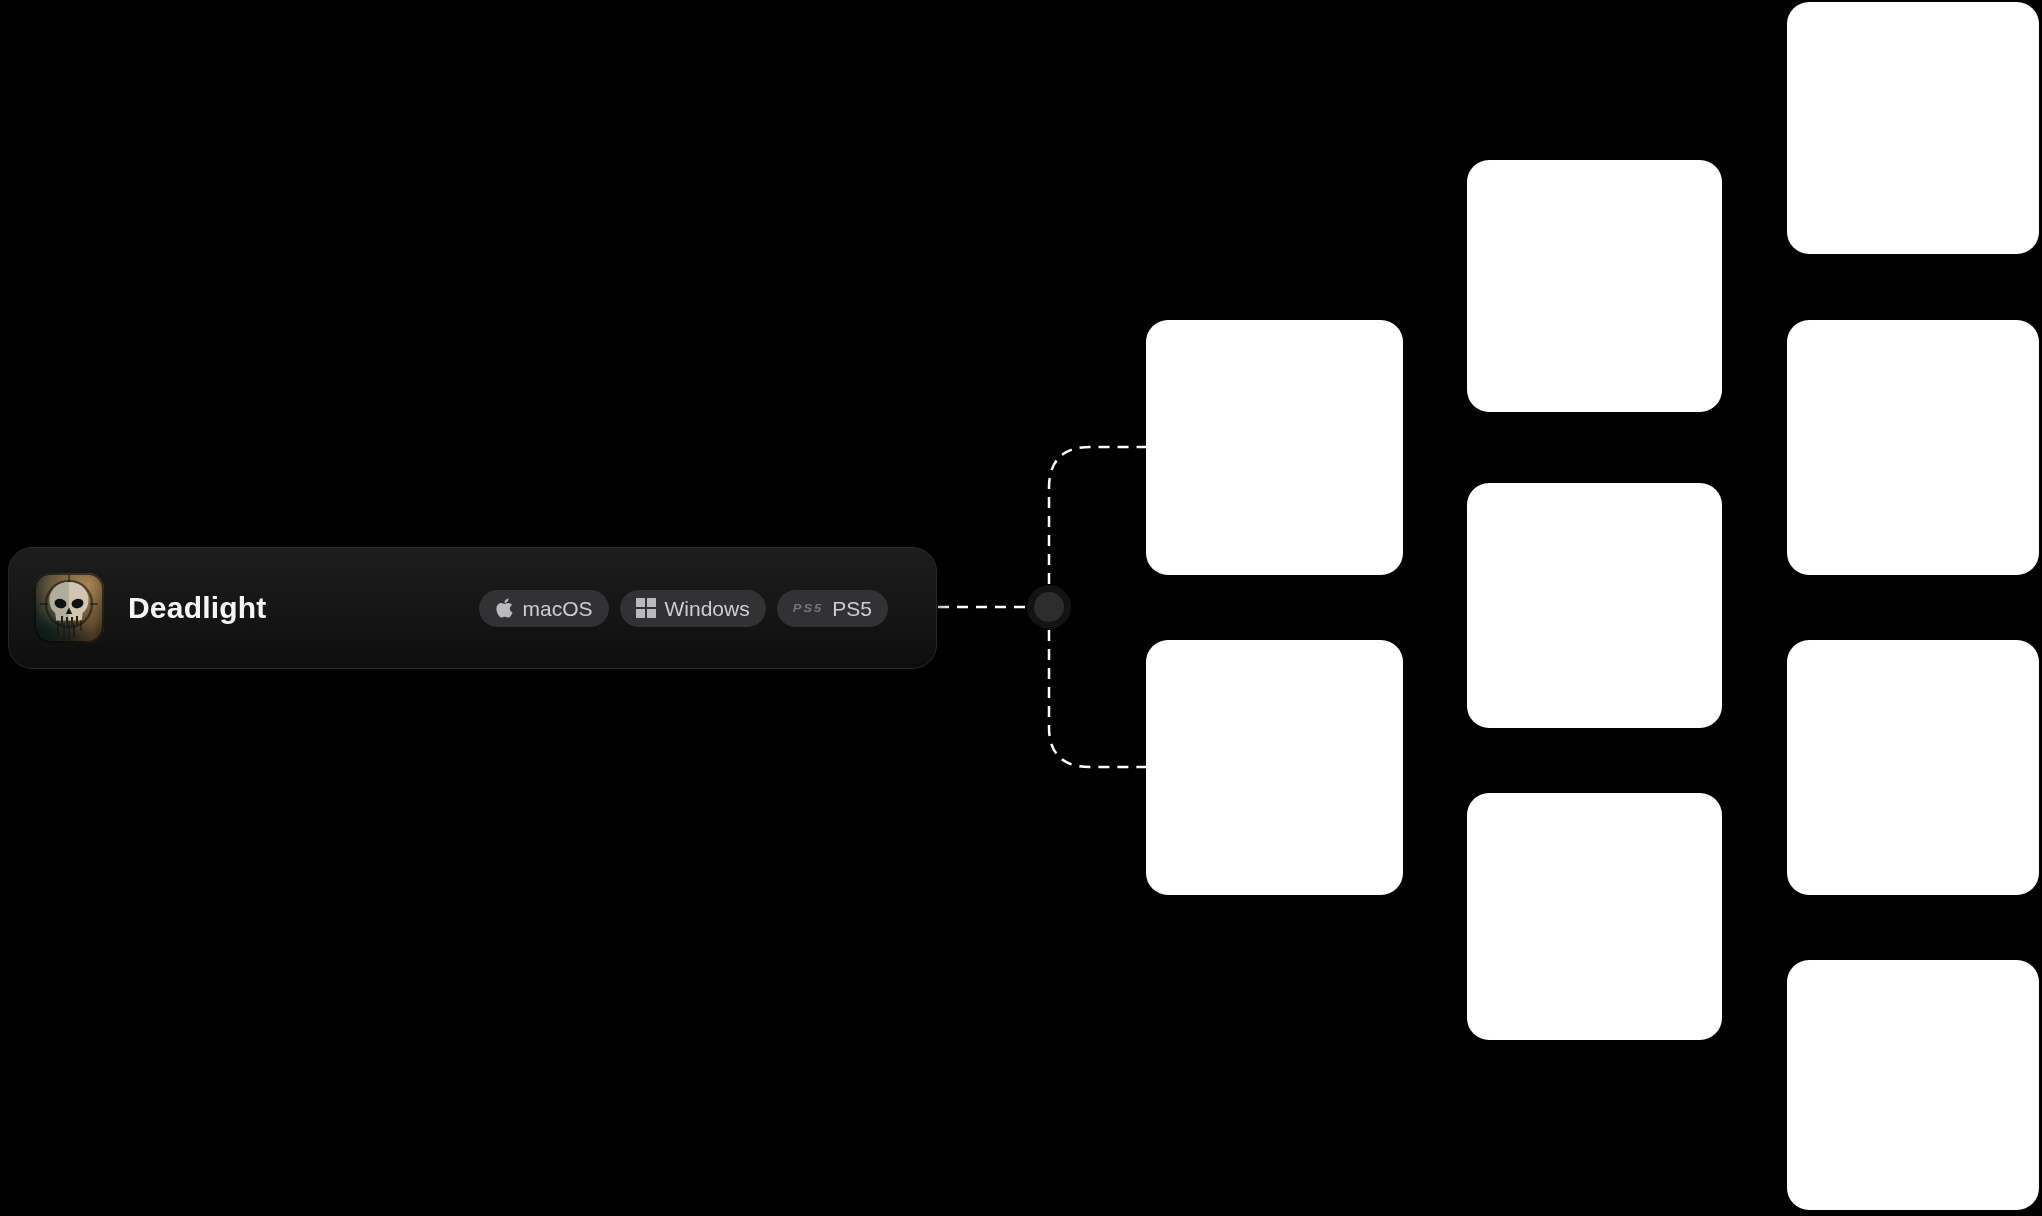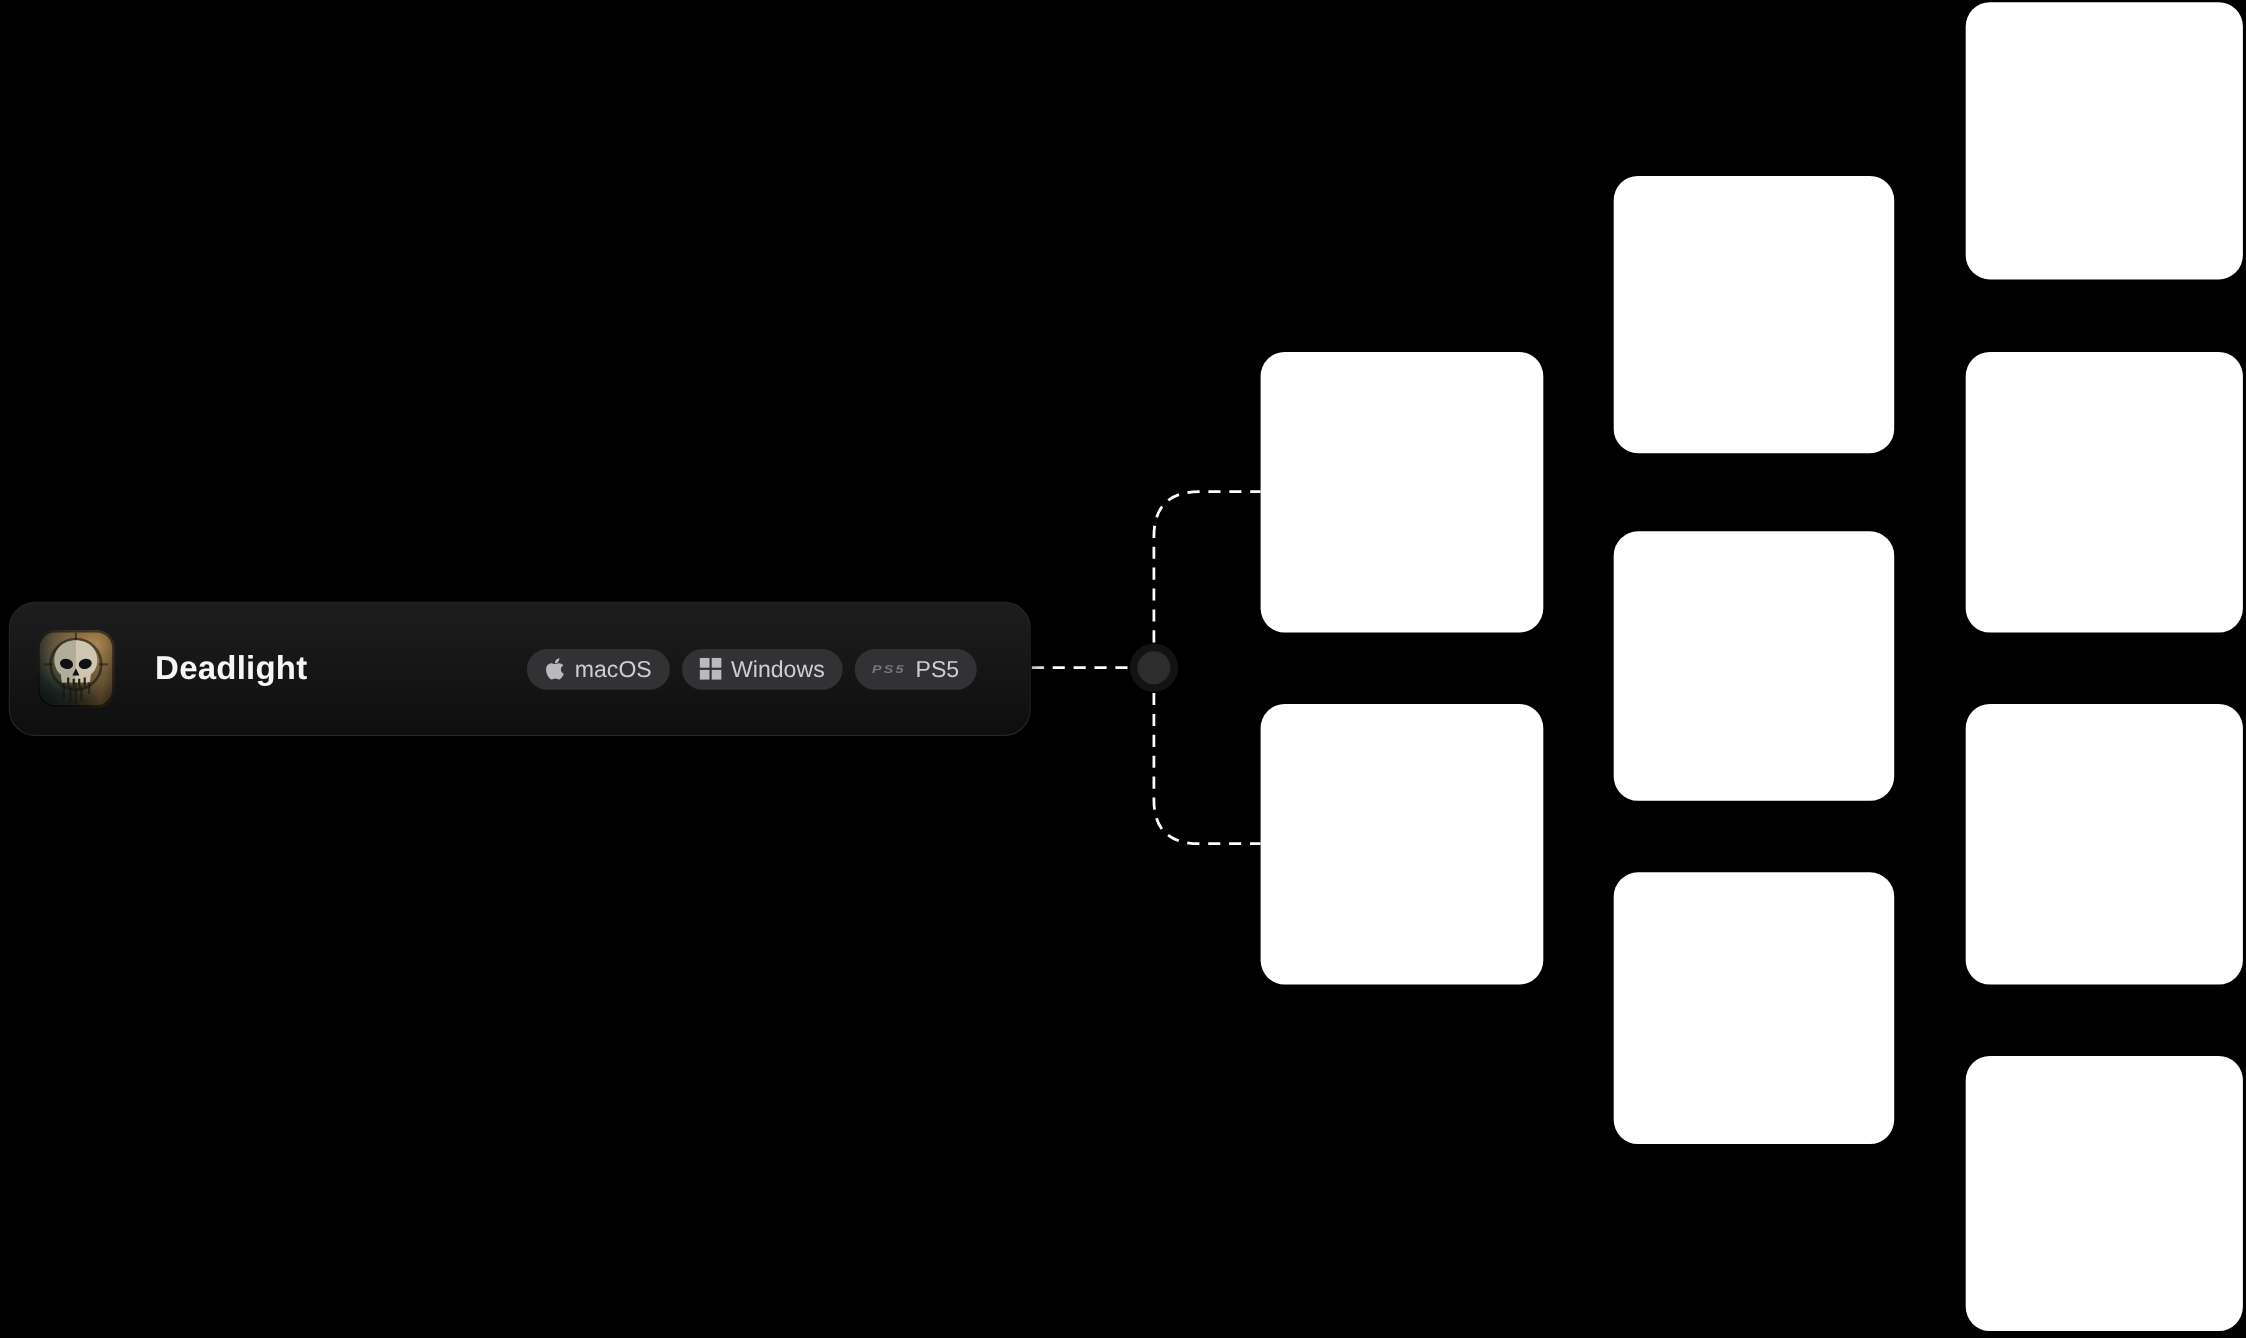--- a/index.html
+++ b/index.html
@@ -45,21 +45,21 @@
     overflow: hidden;
     background:
       radial-gradient(90px 70px at 78% 18%, rgba(178,140,84,.95) 0%, rgba(124,99,64,.85) 38%, rgba(0,0,0,0) 72%),
       radial-gradient(70px 60px at 12% 85%, rgba(28,42,40,.9) 0%, rgba(0,0,0,0) 70%),
       linear-gradient(100deg, #243230 0%, #37463f 30%, #4c4c38 50%, #6f5a39 68%, #8a6d42 84%, #5a482f 100%);
     box-shadow: inset 0 0 0 2px rgba(0,0,0,.55), inset 0 -14px 20px rgba(0,0,0,.55);
   }
   .game-icon svg { position: absolute; inset: 0; width: 100%; height: 100%; }
 
   .card-title {
-    margin-left: 37px;
+    margin-left: 24px;
     font-size: 30px;
     font-weight: 600;
     letter-spacing: .2px;
     color: #f5f5f5;
     white-space: nowrap;
   }
 
   .badges {
     margin-left: auto;
     display: flex;

